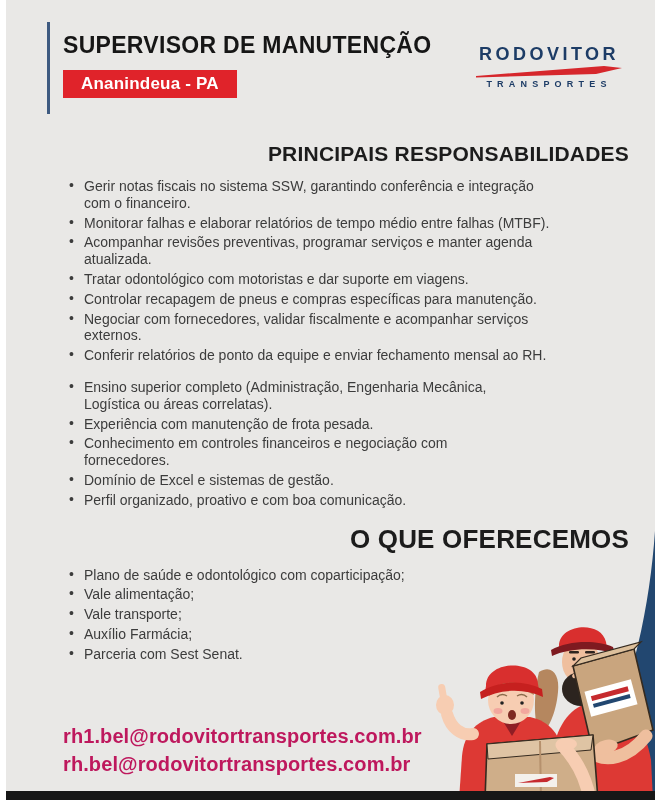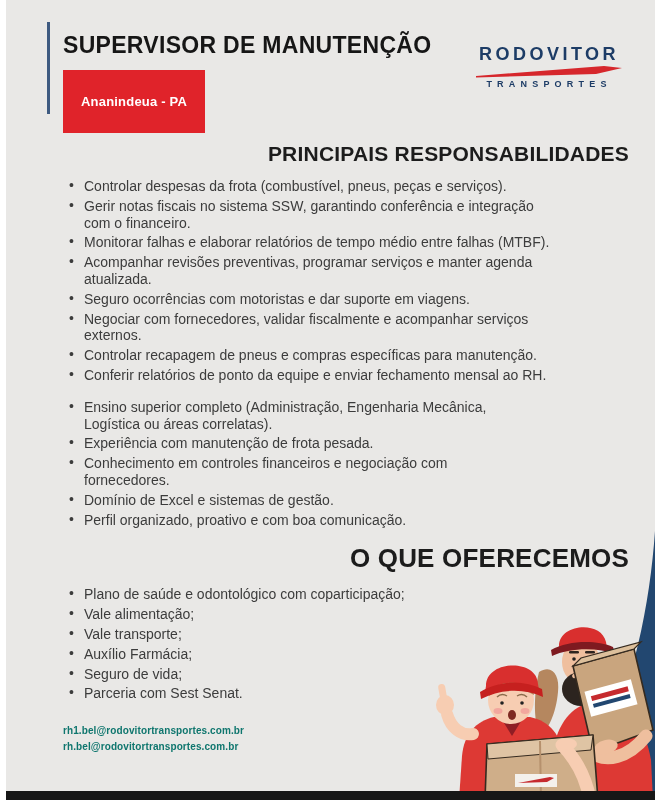--- a/index.html
+++ b/index.html
@@ -9,40 +9,40 @@
     background:#e9e8e6; overflow:hidden;
     font-family:"Liberation Sans", sans-serif;
     margin-left:6px;
     -webkit-font-smoothing:antialiased;
   }
   .accent-line { position:absolute; left:41px; top:22px; width:3px; height:92px; background:#3e5a80; z-index:2; }
 
   .header { position:absolute; left:57px; top:32px; z-index:2; }
   .title { font-size:23px; font-weight:800; color:#161616; letter-spacing:.3px; }
   .badge { display:inline-block; margin-top:11px; background:#e0232a; color:#ffffff;
-           font-size:13px; font-weight:700; padding:24px 18px; letter-spacing:.2px; }
+           font-size:17px; font-weight:700; padding:4px 18px; letter-spacing:.2px; }
 
   .logo { position:absolute; left:470px; top:44px; width:146px; z-index:2; text-align:center; }
   .logo-name { font-size:18px; font-weight:800; color:#1d3c66; letter-spacing:3.5px; }
   .logo-swoosh { display:block; width:146px; height:12px; margin-top:1px; }
   .logo-sub { font-size:9px; font-weight:700; color:#1d3c66; letter-spacing:5.2px; margin-top:1px; }
 
   .content { position:absolute; left:57px; top:142px; width:566px; z-index:2; }
   .section-heading { font-size:21px; font-weight:800; color:#1c1c1c; letter-spacing:.2px;text-align:right; }
   .bullets { list-style:none; margin:12px 0 0 0; }
   .bullets li { position:relative; padding-left:21px; font-size:14px; line-height:1.2;
                 color:#3c3c3c; white-space:pre-line; margin-bottom:3px; }
   .bullets li::before { content:"\2022"; position:absolute; left:6px; top:-1px; color:#3c3c3c; }
   .section { margin-top:0; }
   .section + .section { margin-top:15px; }
   .section:last-child .section-heading { font-size:26px; }
 
   .footer { position:absolute; left:57px; top:720px; z-index:3; }
   .footer-cta { font-size:17.5px; font-weight:800; color:#1a1a1a; }
-  .footer-email { font-size:10px; font-weight:700; color:#0f766e; margin-top:5px; letter-spacing:.1px; }
+  .footer-email { font-size:20px; font-weight:700; color:#be185d; margin-top:5px; letter-spacing:.1px; }
 
   .illustration { position:absolute; left:395px; top:498px; width:260px; height:302px; z-index:1; }
   .bottom-bar { position:absolute; left:0; bottom:0; width:655px; height:9px; background:#171717; z-index:4; }
 </style>
 </head>
 <body>
 
 <div class="canvas">
 
   <div class="accent-line"></div>
@@ -58,30 +58,29 @@
       <path d="M0,10 L128,0 L146,2 L120,8 L0,11.5 Z" fill="#d6272c"></path>
     </svg>
     <div class="logo-sub">TRANSPORTES</div>
   </div>
 
   <div class="content">
 
     <div class="section">
       <div class="section-heading">PRINCIPAIS RESPONSABILIDADES</div>
       <ul class="bullets">
-        <li>Controlar despesas da frota (combustível, pneus, peças e serviços).</li>
         <li>Gerir notas fiscais no sistema SSW, garantindo conferência e integração
 com o financeiro.</li>
         <li>Monitorar falhas e elaborar relatórios de tempo médio entre falhas (MTBF).</li>
         <li>Acompanhar revisões preventivas, programar serviços e manter agenda
 atualizada.</li>
-        <li>Seguro ocorrências com motoristas e dar suporte em viagens.</li>
+        <li>Tratar odontológico com motoristas e dar suporte em viagens.</li>
+        <li>Controlar recapagem de pneus e compras específicas para manutenção.</li>
         <li>Negociar com fornecedores, validar fiscalmente e acompanhar serviços
 externos.</li>
-        <li>Controlar recapagem de pneus e compras específicas para manutenção.</li>
         <li>Conferir relatórios de ponto da equipe e enviar fechamento mensal ao RH.</li>
       </ul>
     </div>
 
     <div class="section">
       <ul class="bullets">
         <li>Ensino superior completo (Administração, Engenharia Mecânica,
 Logística ou áreas correlatas).</li>
         <li>Experiência com manutenção de frota pesada.</li>
         <li>Conhecimento em controles financeiros e negociação com
@@ -91,21 +90,20 @@
       </ul>
     </div>
 
     <div class="section">
       <div class="section-heading">O QUE OFERECEMOS</div>
       <ul class="bullets">
         <li>Plano de saúde e odontológico com coparticipação;</li>
         <li>Vale alimentação;</li>
         <li>Vale transporte;</li>
         <li>Auxílio Farmácia;</li>
-        <li>Seguro de vida;</li>
         <li>Parceria com Sest Senat.</li>
       </ul>
     </div>
 
   </div>
 
   <div class="footer">
     <div class="footer-email">rh1.bel@rodovitortransportes.com.br</div>
     <div class="footer-email">rh.bel@rodovitortransportes.com.br</div>
   </div>

